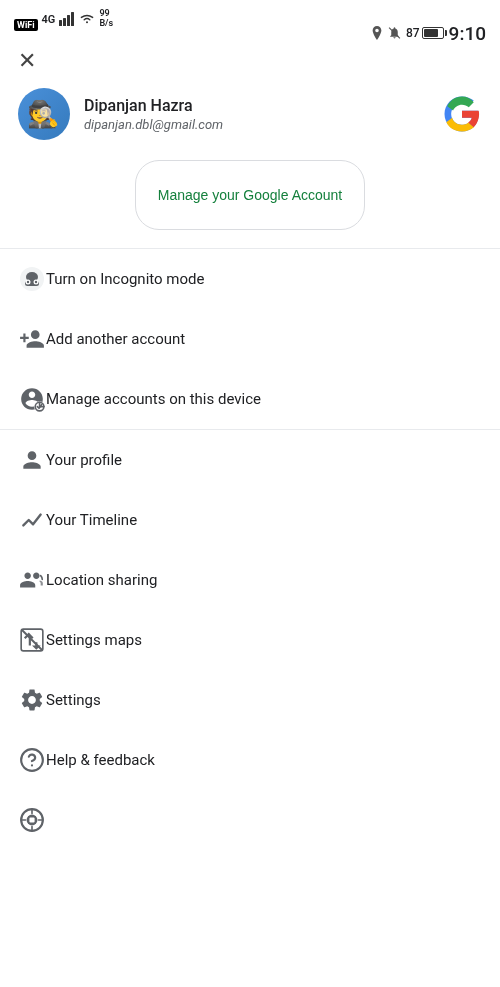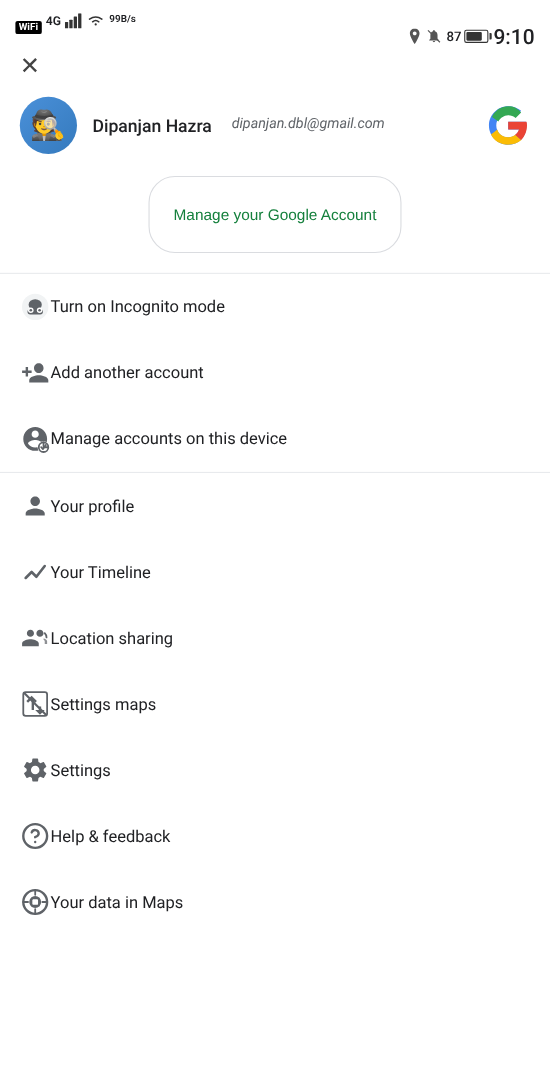--- a/index.html
+++ b/index.html
@@ -112,21 +112,22 @@
       align-items: center;
       justify-content: center;
       overflow: hidden;
       flex-shrink: 0;
     }
     .avatar-emoji {
       font-size: 26px;
     }
     .profile-info {
       display: flex;
-      gap: 18px;
+      flex-direction: column;
+      gap: 2px;
     }
     .profile-name {
       font-size: 16px;
       font-weight: 500;
       color: #202124;
     }
     .profile-email {
       font-size: 13px;
       color: #5f6368;
       font-style: italic;
@@ -202,21 +203,21 @@
       <rect x="4" y="6" width="3" height="8" fill="#333" rx="0.5"></rect>
       <rect x="8" y="3" width="3" height="11" fill="#333" rx="0.5"></rect>
       <rect x="12" y="0" width="3" height="14" fill="#333" rx="0.5"></rect>
     </svg>
 
     <svg width="16" height="12" viewBox="0 0 20 14">
       <path d="M10 11 L10 11" stroke="#333" stroke-width="2.5" stroke-linecap="round"></path>
       <path d="M6.5 8 Q10 5 13.5 8" fill="none" stroke="#333" stroke-width="1.8" stroke-linecap="round"></path>
       <path d="M3 5 Q10 0 17 5" fill="none" stroke="#333" stroke-width="1.8" stroke-linecap="round"></path>
     </svg>
-    <div style="display:flex;flex-direction:row;line-height:1.1">
+    <div style="display:flex;flex-direction:column;line-height:1.1">
       <span style="font-size:9px;font-weight:600">99</span>
       <span style="font-size:9px;font-weight:600">B/s</span>
     </div>
   </div>
   <div class="status-right">
 
     <svg width="12" height="14" viewBox="0 0 12 16">
       <path d="M6 0C3.2 0 1 2.2 1 5c0 3.5 5 11 5 11s5-7.5 5-11c0-2.8-2.2-5-5-5zm0 7c-1.1 0-2-.9-2-2s.9-2 2-2 2 .9 2 2-.9 2-2 2z" fill="#555"></path>
     </svg>
 
@@ -380,17 +381,16 @@
 
 <div class="menu-item">
   <div class="menu-icon">
     <svg width="26" height="26" viewBox="0 0 24 24">
       <circle cx="12" cy="12" r="10" fill="none" stroke="#5f6368" stroke-width="2"></circle>
       <circle cx="12" cy="12" r="4" fill="none" stroke="#5f6368" stroke-width="2"></circle>
       <path d="M12 2v4M12 18v4M2 12h4M18 12h4" stroke="#5f6368" stroke-width="1.5" stroke-linecap="round"></path>
       <path d="M9 9 L9 15 L15 15 L15 9 Z" fill="none" stroke="#5f6368" stroke-width="1.2"></path>
     </svg>
   </div>
-  <span class="menu-label">Your data in Maps</span>
 </div>
 
 
 
 
 </body></html>

